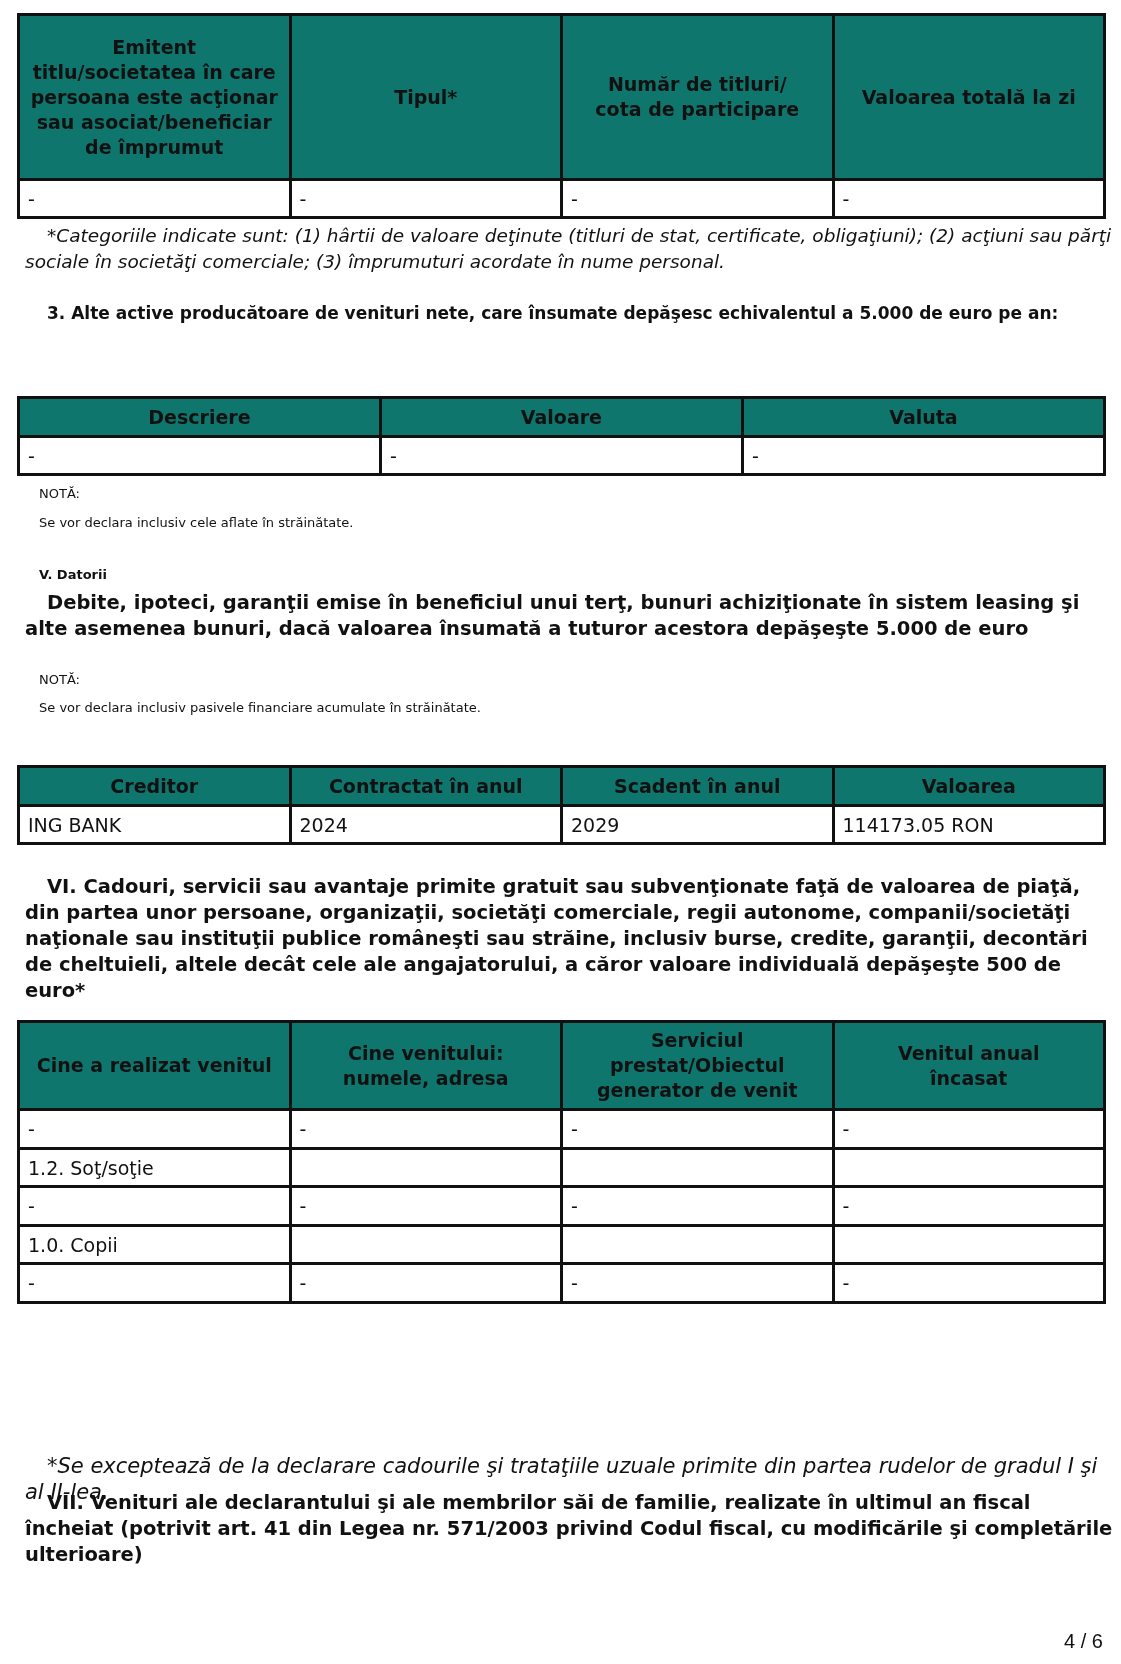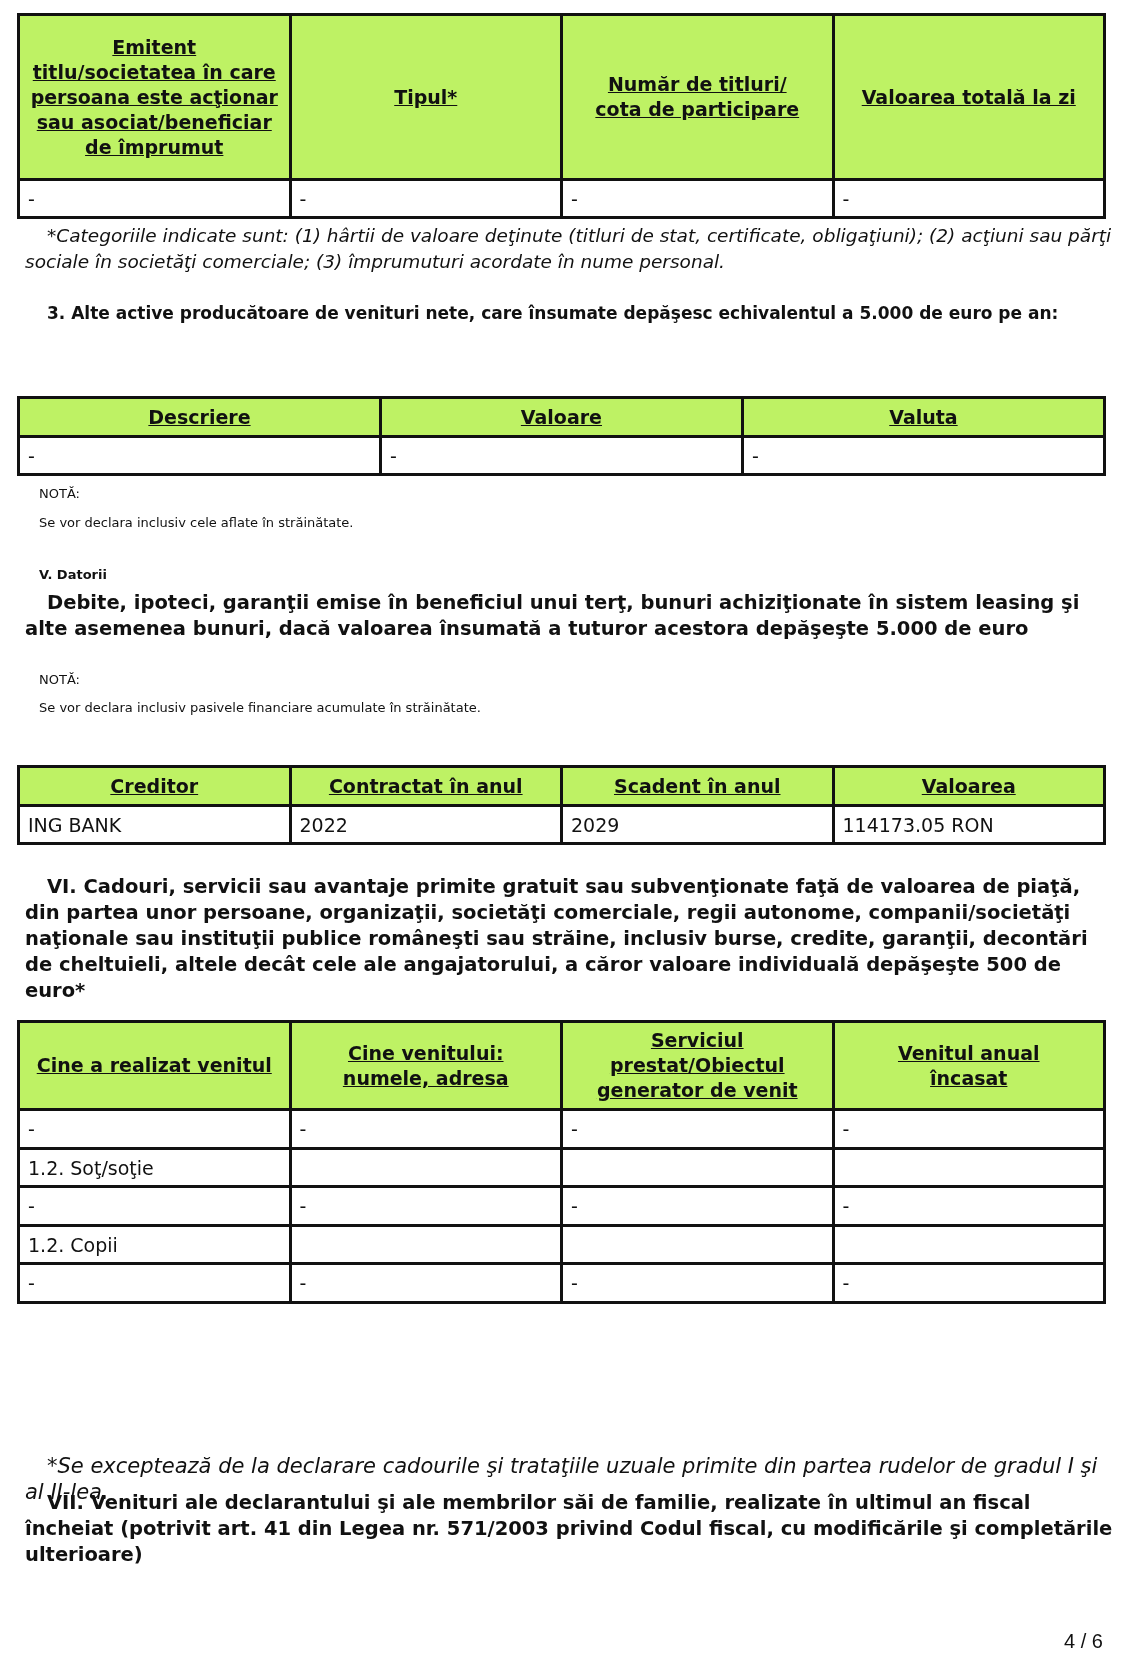--- a/index.html
+++ b/index.html
@@ -16,27 +16,26 @@
       left: 17px;
       width: 1089px;
       border-collapse: collapse;
       table-layout: fixed;
     }
     table.grid th, table.grid td {
       border: 3px solid #111111;
       font-size: 19px;
     }
     table.grid th {
-      background: #bef264;
+      background: #0f766e;
       font-weight: bold;
       text-align: center;
       vertical-align: middle;
       line-height: 25px;
       padding: 0 6px;
-      text-decoration: underline;
     }
     table.grid td {
       background: #ffffff;
       text-align: left;
       vertical-align: middle;
       padding: 0 8px;
       line-height: 22px;
     }
     .para { position: absolute; left: 17px; width: 1090px; line-height: 26px; margin-left: 8px; }
     .indent { text-indent: 22px; }
@@ -119,21 +118,21 @@
     <tr style="height:39px;">
       <th>Creditor</th>
       <th>Contractat în anul</th>
       <th>Scadent în anul</th>
       <th>Valoarea</th>
     </tr>
   </thead>
   <tbody>
     <tr style="height:38px;">
       <td>ING BANK</td>
-      <td>2022</td>
+      <td>2024</td>
       <td>2029</td>
       <td>114173.05 RON</td>
     </tr>
   </tbody>
 </table>
 
 <p class="para indent bold" style="top:874px; font-size:19.5px;">VI. Cadouri, servicii sau avantaje primite gratuit sau subvenţionate faţă de valoarea de piaţă, din partea unor persoane, organizaţii, societăţi comerciale, regii autonome, companii/societăţi naţionale sau instituţii publice româneşti sau străine, inclusiv burse, credite, garanţii, decontări de cheltuieli, altele decât cele ale angajatorului, a căror valoare individuală depăşeşte 500 de euro*</p>
 
 <table class="grid" style="top:1020px;">
   <colgroup>
@@ -163,21 +162,21 @@
       <td></td>
       <td></td>
     </tr>
     <tr style="height:39px;">
       <td>-</td>
       <td>-</td>
       <td>-</td>
       <td>-</td>
     </tr>
     <tr style="height:38px;">
-      <td>1.2. Copii</td>
+      <td>1.0. Copii</td>
       <td></td>
       <td></td>
       <td></td>
     </tr>
     <tr style="height:39px;">
       <td>-</td>
       <td>-</td>
       <td>-</td>
       <td>-</td>
     </tr>

